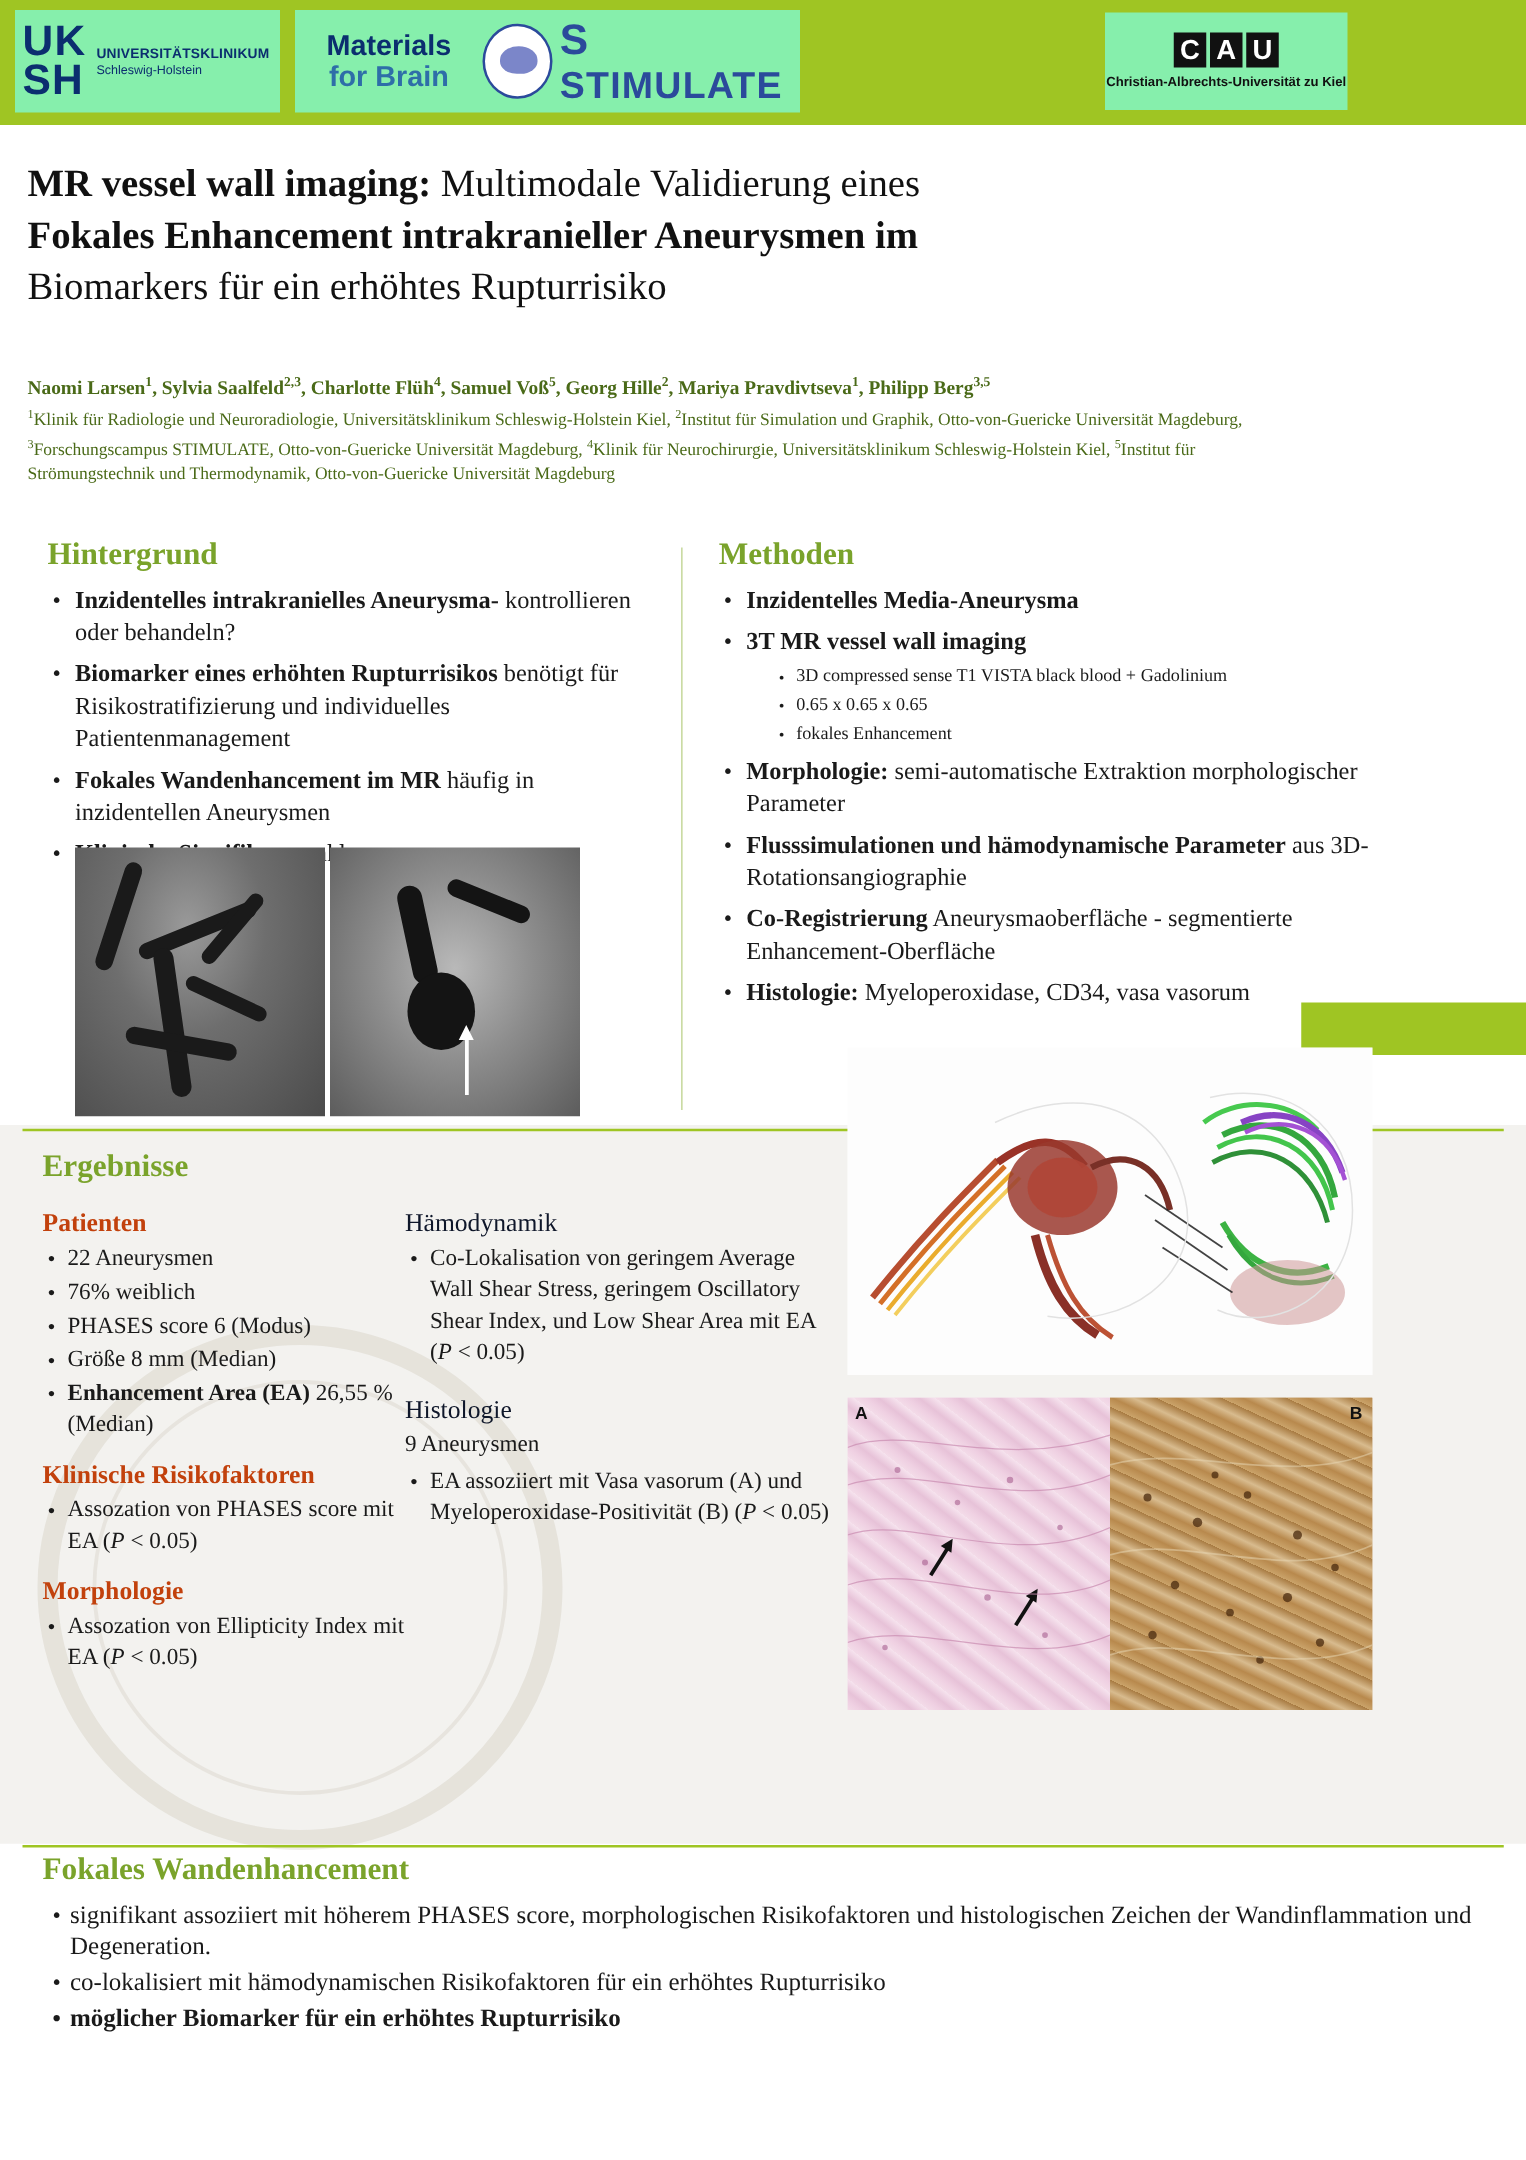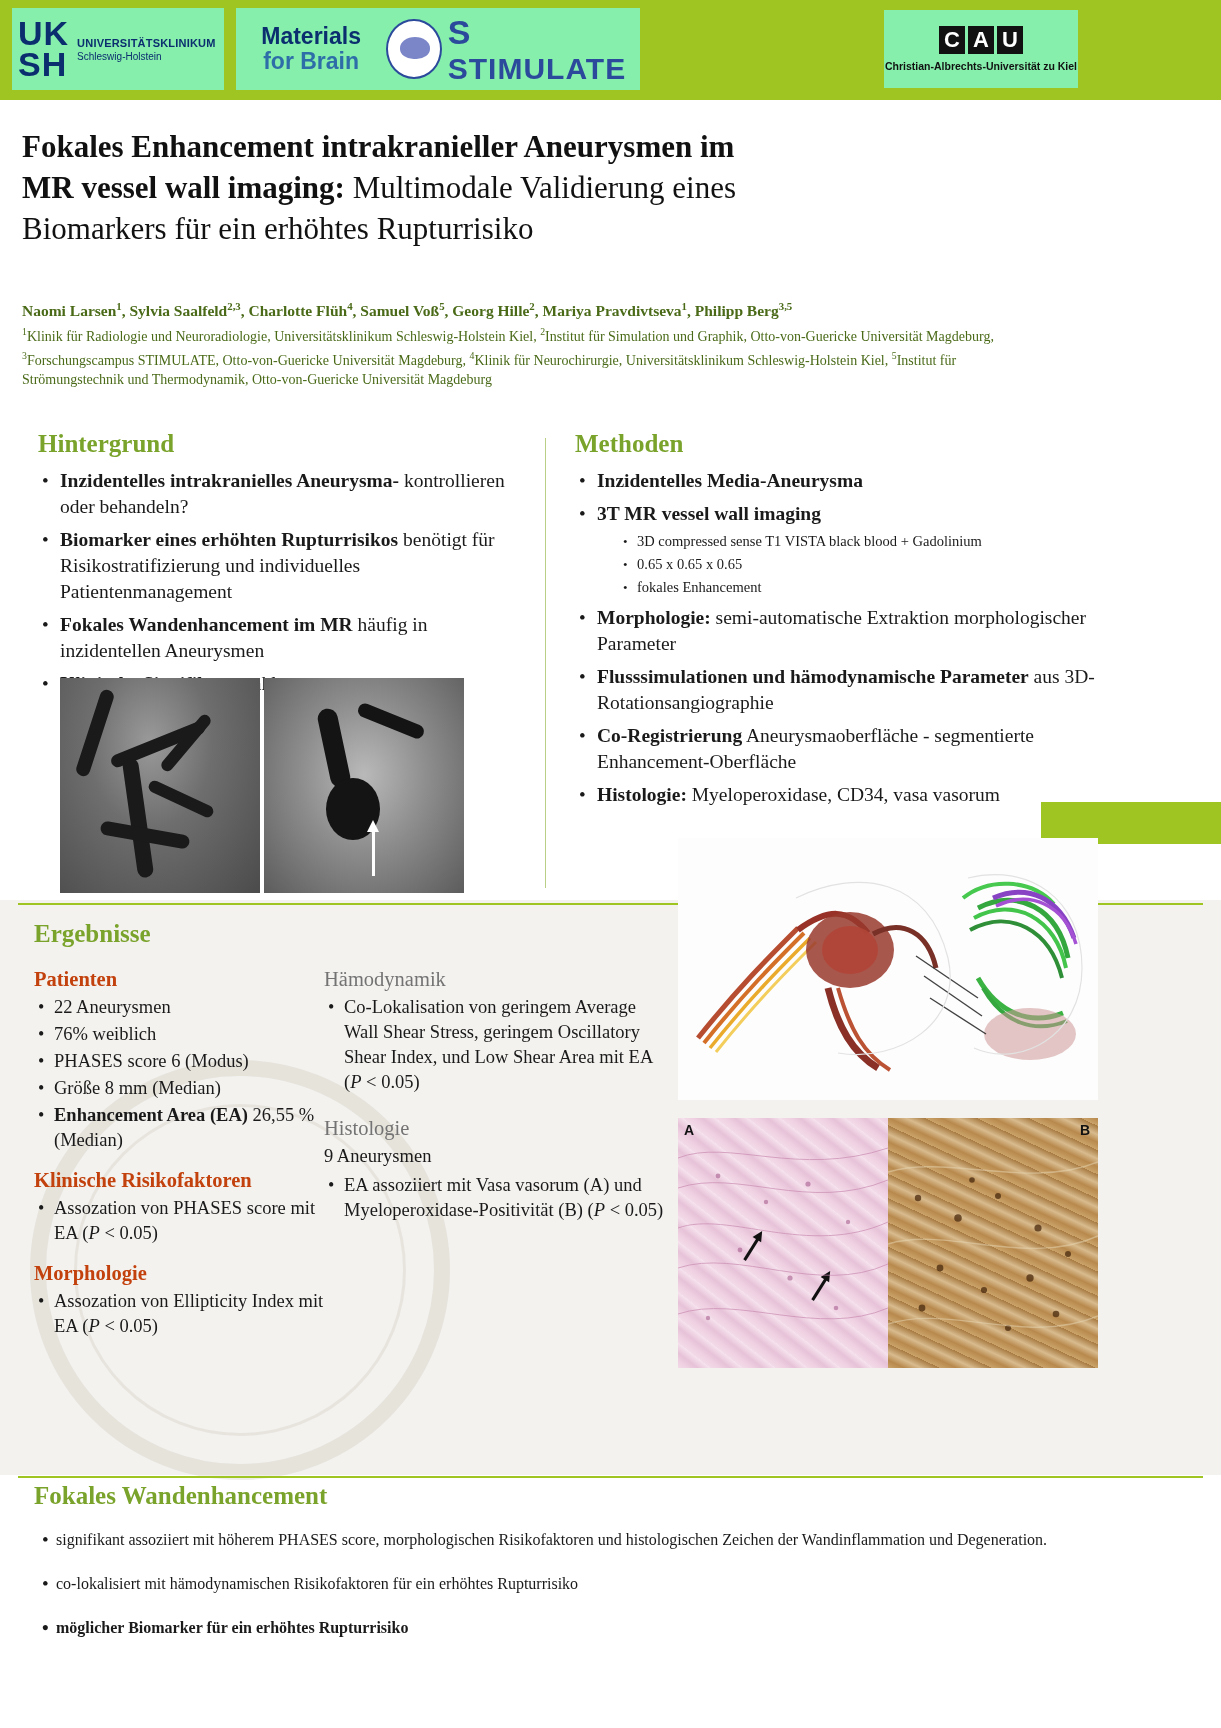--- a/index.html
+++ b/index.html
@@ -298,21 +298,21 @@
   .sub-head {
     font-family: "Liberation Serif", serif;
     font-size: 20.5px;
     font-weight: bold;
     color: #c2410c;
     margin-bottom: 4px;
   }
   .sub-head-reg {
     font-family: "Liberation Serif", serif;
     font-size: 20.5px;
-    color: #737373;
+    color: #0f172a;
     margin-bottom: 4px;
   }
   ul.res {
     margin: 0 0 16px 0; padding-left: 20px; list-style: none;
   }
   ul.res > li {
     position: relative; font-size: 18.5px; line-height: 25px; margin-bottom: 2px;
   }
   ul.res > li::before {
     content: "•"; position: absolute; left: -16px; top: 0; font-size: 18px;
@@ -325,21 +325,21 @@
     background: #9fc523;
   }
   #conclusion {
     position: absolute; left: 34px; top: 1482px; width: 1160px;
   }
   #conclusion .section-head { font-size: 25px; }
   ul.concl {
     margin: 10px 0 0 0; padding-left: 22px; list-style: none;
   }
   ul.concl > li {
-    position: relative; font-size: 16px; line-height: 40px; margin-bottom: 4px;
+    position: relative; font-size: 20px; line-height: 25px; margin-bottom: 4px;
   }
   ul.concl > li::before {
     content: "•"; position: absolute; left: -14px; top: 0; font-size: 19px;
   }
   .bottom-strip {
     position: absolute; left: 0; top: 1716px; width: 1221px; height: 12px;
     background: #ffffff;
   }
   i { font-style: italic; }
 </style>
@@ -379,22 +379,22 @@
     <span>U</span>
   </div>
   <div class="cau-sub">Christian-Albrechts-Universität zu Kiel</div>
 </div>
 
 <div id="green-accent"></div>
 
 <div id="seal-watermark"></div>
 
 <div id="title-block">
+  <div class="title-line"><span class="title-bold">MR vessel wall imaging:</span><span> Multimodale Validierung eines</span></div>
   <div class="title-line title-bold">Fokales Enhancement intrakranieller Aneurysmen im</div>
-  <div class="title-line"><span class="title-bold">MR vessel wall imaging:</span><span> Multimodale Validierung eines</span></div>
   <div class="title-line">Biomarkers für ein erhöhtes Rupturrisiko</div>
 </div>
 
 <div id="authors">
   Naomi Larsen<sup>1</sup>, Sylvia Saalfeld<sup>2,3</sup>, Charlotte Flüh<sup>4</sup>, Samuel Voß<sup>5</sup>, Georg Hille<sup>2</sup>, Mariya Pravdivtseva<sup>1</sup>, Philipp Berg<sup>3,5</sup>
 </div>
 
 <div id="affiliations">
   <sup>1</sup>Klinik für Radiologie und Neuroradiologie, Universitätsklinikum Schleswig-Holstein Kiel, <sup>2</sup>Institut für Simulation und Graphik, Otto-von-Guericke Universität Magdeburg, <sup>3</sup>Forschungscampus STIMULATE, Otto-von-Guericke Universität Magdeburg, <sup>4</sup>Klinik für Neurochirurgie, Universitätsklinikum Schleswig-Holstein Kiel, <sup>5</sup>Institut für Strömungstechnik und Thermodynamik, Otto-von-Guericke Universität Magdeburg
 </div>

